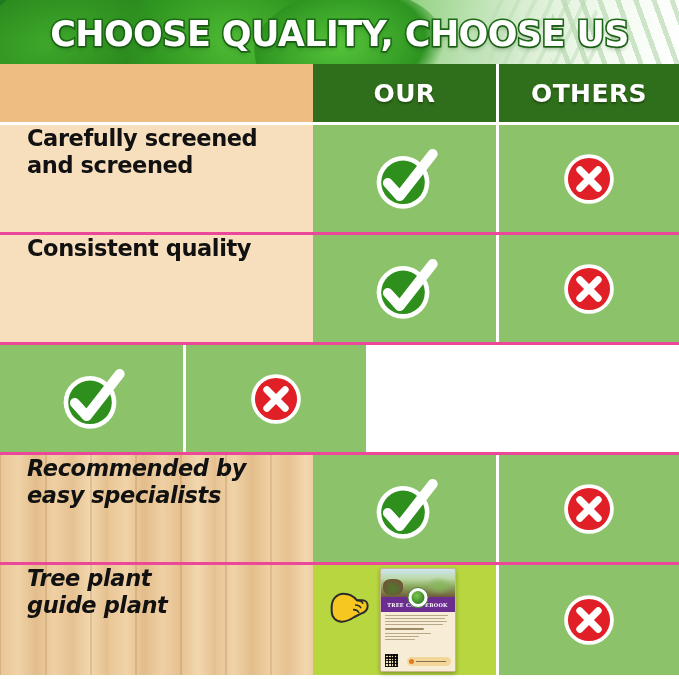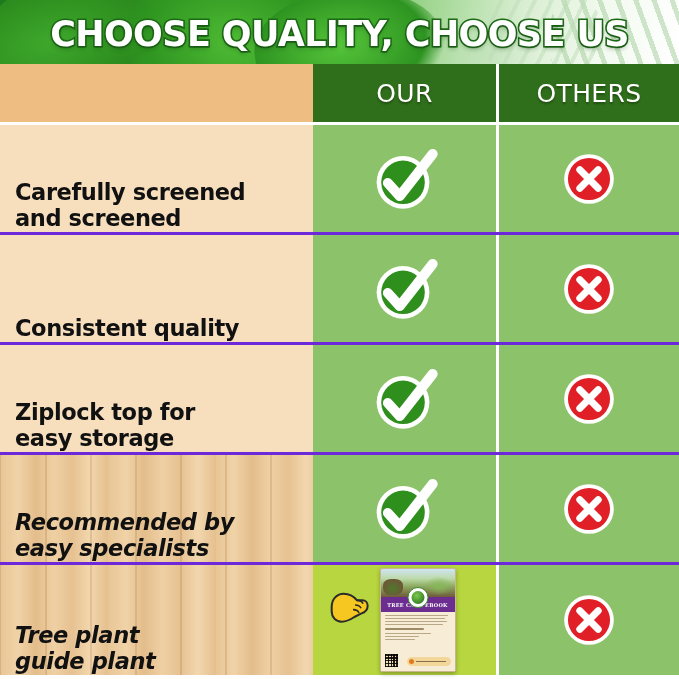--- a/index.html
+++ b/index.html
@@ -105,34 +105,34 @@
   .row-header { height: 58px; }
   .row-header .cell-feature { background: #edbd81; }
   .row-header .cell-our,
   .row-header .cell-others {
     background: #2f6e1a;
     display: flex; align-items: center; justify-content: center;
   }
   .row-header .cell-our { border-right: 3px solid #ffffff; }
   .col-title {
     font-family: "DejaVu Sans", sans-serif;
-    font-weight: normal;
+    font-weight: bold;
     font-size: 25px;
     color: #ffffff;
     letter-spacing: 0.4px;
     text-shadow: 0 2px 2px rgba(0,0,0,0.28);
   }
 
   
-  .row-body { height: 110px; border-top: 3px solid #6d28d9; }
+  .row-body { height: 110px; border-top: 3px solid #ec4899; }
   .row-body:nth-of-type(2) { border-top: 3px solid #ffffff; }
   .row-body .cell-feature {
     background: #f7dfbe;
-    display: flex; align-items: flex-end;
-    padding-left: 15px;
+    display: flex; align-items: flex-start;
+    padding-left: 27px;
   }
   .row-body .cell-our,
   .row-body .cell-others {
     background: #8cc269;
     display: flex; align-items: center; justify-content: center;
   }
   .row-body .cell-our { border-right: 3px solid #ffffff; }
 
   
   .wood .cell-feature {
@@ -345,26 +345,20 @@
       <div class="cell-others">
         <svg class="x-icon" viewBox="0 0 100 100">
           <circle cx="50" cy="50" r="46" fill="#ffffff"></circle>
           <circle cx="50" cy="50" r="39" fill="#e01f26"></circle>
           <path d="M33 33 L67 67 M67 33 L33 67" stroke="#ffffff" stroke-width="13" stroke-linecap="round"></path>
         </svg>
       </div>
     </div>
 
     <div class="row row-body">
-      <div class="cell-feature">
-        <div class="feature-text">
-          <div>Ziplock top for</div>
-          <div>easy storage</div>
-        </div>
-      </div>
       <div class="cell-our">
         <svg class="check-icon" viewBox="0 0 100 100">
           <circle cx="47" cy="55" r="40" fill="#ffffff"></circle>
           <circle cx="47" cy="55" r="33" fill="#2f8f1d"></circle>
           <path d="M24 56 L42 76 L92 12" fill="none" stroke="#ffffff" stroke-width="15" stroke-linecap="round" stroke-linejoin="round"></path>
           <path d="M26 55 L42 73 L88 15" fill="none" stroke="#ffffff" stroke-width="9" stroke-linecap="round" stroke-linejoin="round"></path>
         </svg>
       </div>
       <div class="cell-others">
         <svg class="x-icon" viewBox="0 0 100 100">

